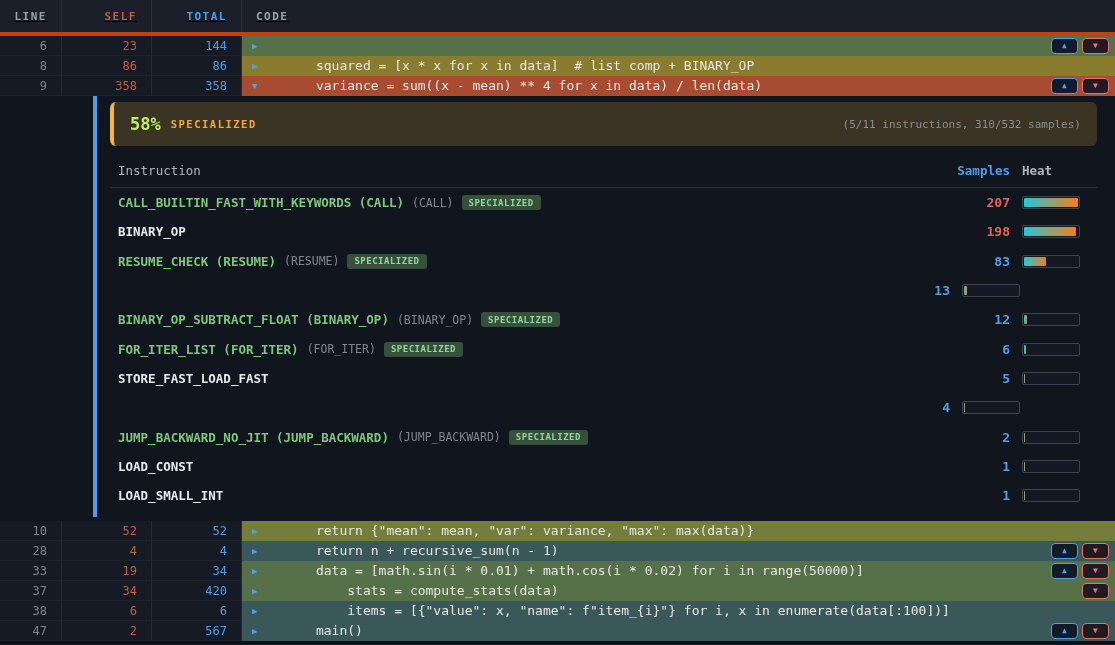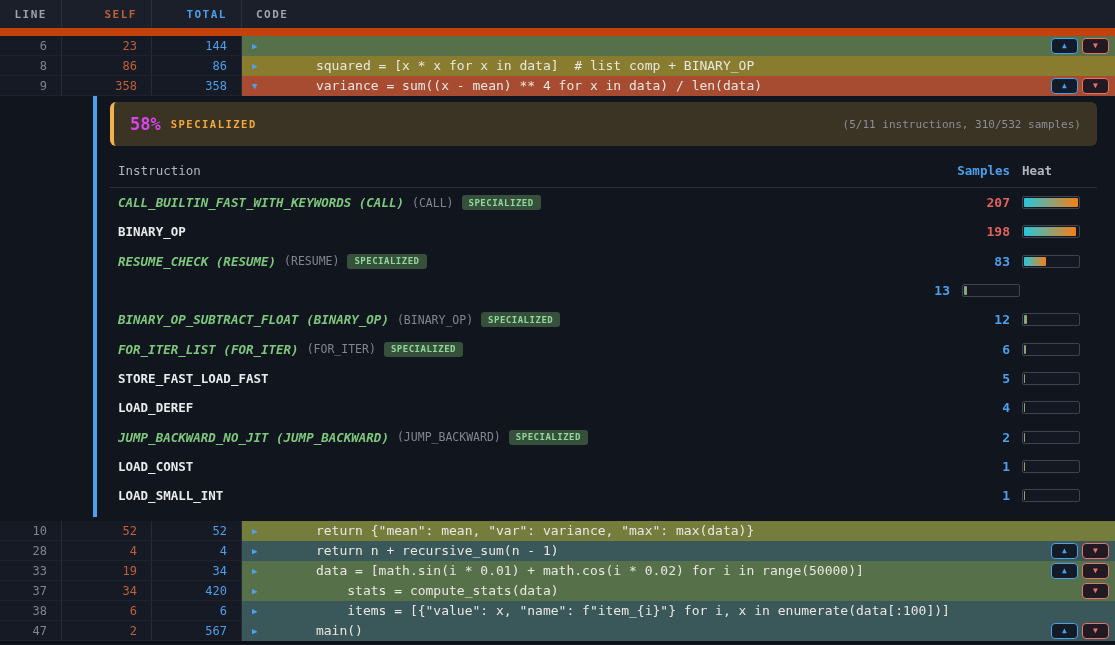--- a/index.html
+++ b/index.html
@@ -4,21 +4,21 @@
 <style>
   * { margin:0; padding:0; box-sizing:border-box; }
   html,body { background:#0d1016; }
   .app {
     width:1115px; height:645px; overflow:hidden; position:relative;
     background:#11151d;
     font-family:"DejaVu Sans Mono", monospace;
   }
   
   .grid-row { display:grid; grid-template-columns:62px 90px 90px 1fr; }
-  .thead { height:36px; background:#1a1f2a; border-bottom:8px solid #c2410c; }
+  .thead { height:36px; background:#1a1f2a; border-bottom:4px solid #c2410c;text-decoration:underline; }
   .thead > div {
     display:flex; align-items:center; font-size:11px; font-weight:bold;
     letter-spacing:1.5px; color:#9aa3ad; border-right:1px solid #2a3040;
   }
   .thead .h-line, .thead .h-self, .thead .h-total { justify-content:flex-end; padding-right:14px; }
   .thead .h-self { color:#c0603a; }
   .thead .h-total { color:#4d9fec; }
   .thead .h-code { padding-left:14px; border-right:none; }
 
   .crow { height:20px; }
@@ -43,35 +43,35 @@
   .btn.up   { border:1.5px solid #4d9fec; color:#4d9fec; background:#131a28; }
   .btn.down { border:1.5px solid #e8746c; color:#e8746c; background:#211a22; }
 
   
   .panel { height:425px; position:relative; background:#11151d; padding:6px 18px 0 110px; }
   .vline { position:absolute; left:93px; top:0; bottom:4px; width:4px; background:#4d9fec; }
   .banner {
     height:44px; background:#3b3323; border-left:4px solid #f2b24c; border-radius:6px;
     display:flex; align-items:center; padding:0 16px;
   }
-  .banner .pct { font-size:17px; font-weight:bold; color:#d946ef; }
+  .banner .pct { font-size:17px; font-weight:bold; color:#bef264; }
   .banner .pct-label { font-size:10.5px; font-weight:bold; color:#f2a93e; letter-spacing:1.5px; margin-left:10px; }
   .banner .summary { margin-left:auto; font-size:11px; color:#8a9098; }
 
   .itable { margin-top:8px; }
   .ihead { display:grid; grid-template-columns:1fr 60px 87px; height:34px; align-items:center;
            border-bottom:1px solid #2b303c; }
   .ihead .ih-instr { font-size:12.5px; font-weight:normal; color:#aeb6c0; padding-left:8px; }
   .ihead .ih-samples { font-size:12.5px; font-weight:bold; color:#4d9fec; text-align:right; }
   .ihead .ih-heat { font-size:12.5px; font-weight:bold; color:#aeb6c0; padding-left:12px; }
 
   .irow { display:grid; grid-template-columns:1fr 60px 87px; height:29.3px; align-items:center; }
   .i-name { padding-left:8px; display:flex; align-items:center; gap:8px; white-space:nowrap; overflow:hidden; }
   .iname { font-size:12.5px; font-weight:bold; color:#e8eaed; }
-  .iname.spec { color:#7ec87e;font-style:italic; }
+  .iname.spec { color:#7ec87e; }
   .ibase { font-size:11.5px; color:#80868f; }
   .ibadge { font-size:9px; font-weight:bold; letter-spacing:0.5px; color:#8fd99a; background:#36503b;
             border-radius:3px; padding:2.5px 7px; }
   .i-samples { font-size:13px; font-weight:bold; text-align:right; color:#4d9fec; }
   .i-samples.hot { color:#e0635c; }
   .i-heat { padding-left:12px; }
   .heatbar { width:58px; height:13px; border:1px solid #3d4450; border-radius:2px; background:#141823; padding:1px; }
   .heatfill { height:100%; min-width:1px; border-radius:1px;
               background:linear-gradient(90deg,#26c6da 0%,#f57f17 100%); }
 
@@ -231,24 +231,20 @@
     </div>
     <div class="i-samples">5</div>
     <div class="i-heat">
       <div class="heatbar">
         <div class="heatfill" style="width: 2.41546%;"></div>
       </div>
     </div>
   </div>
 
   <div class="irow">
-    <div class="i-name">
-      <span class="iname">LOAD_DEREF</span>
-
-    </div>
     <div class="i-samples">4</div>
     <div class="i-heat">
       <div class="heatbar">
         <div class="heatfill" style="width: 1.93237%;"></div>
       </div>
     </div>
   </div>
 
   <div class="irow">
     <div class="i-name">

